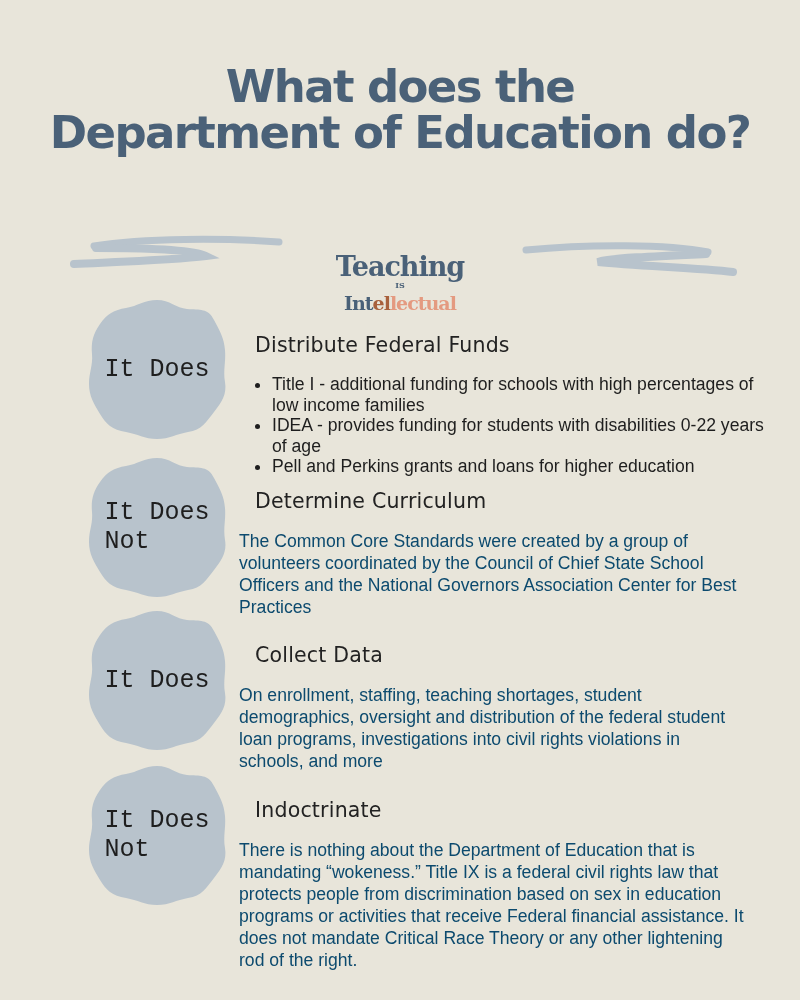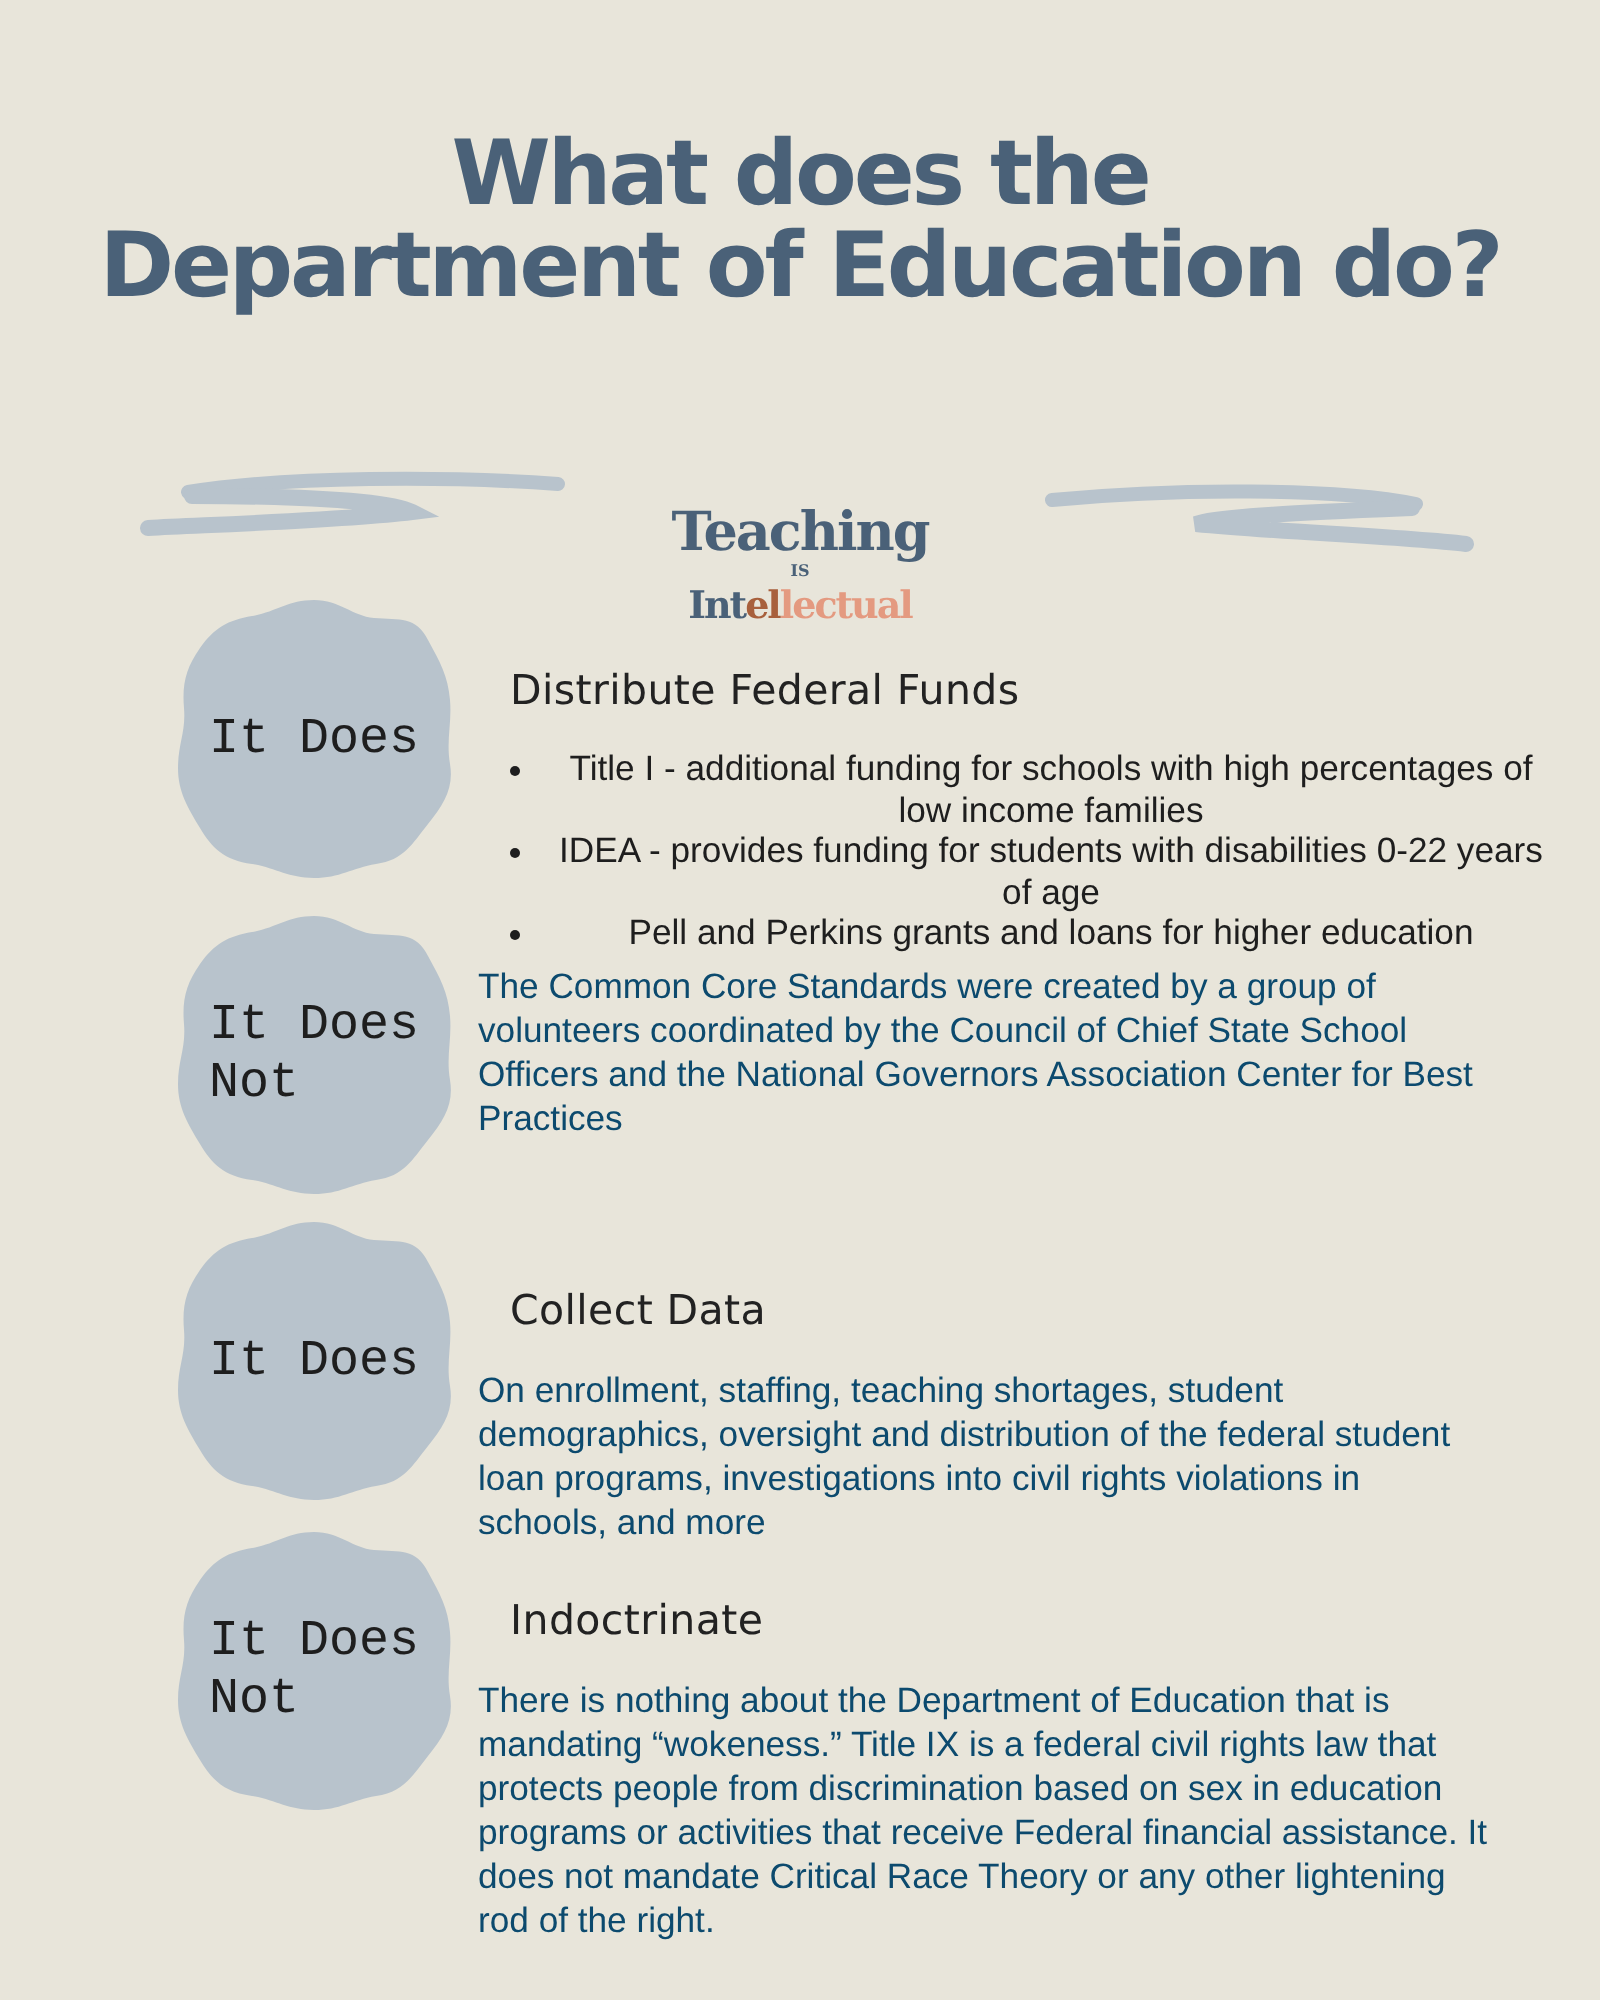--- a/index.html
+++ b/index.html
@@ -61,21 +61,21 @@
       font-family: "Liberation Sans", sans-serif;
       font-size: 17.6px; line-height: 22px;
       color: #0c4a6e;
     }
     .section ul {
       margin: 8px 0 0 0; padding-left: 33px;
       font-family: "Liberation Sans", sans-serif;
       font-size: 17.6px; line-height: 20.5px;
       color: #1e1e1e;
     }
-    .section ul li { padding-left: 0; text-align: center; }
+    .section ul li { padding-left: 0; }
   </style>
 </head>
 <body>
 
 <div class="title">
   <div>What does the</div>
   <div>Department of Education do?</div>
 </div>
 
 <svg class="brush" style="left:64px;top:230px" width="220" height="45" viewBox="0 0 220 45">
@@ -119,20 +119,21 @@
       <use href="#wavy" fill="#b8c3cc"></use>
     </svg>
   <div class="label">
     <div>
         <div>It Does</div>
         <div>Not</div>
       </div>
   </div>
 </div>
 <div class="section" style="top:472px">
+  <h2>Determine Curriculum</h2>
   <p style="width:500px">The Common Core Standards were created by a group of volunteers coordinated by the Council of Chief State School Officers and the National Governors Association Center for Best Practices</p>
 </div>
 
 <div class="badge" style="left:84px;top:607px">
   <svg width="146" height="146">
       <use href="#wavy" fill="#b8c3cc"></use>
     </svg>
   <div class="label">It Does</div>
 </div>
 <div class="section" style="top:626px">

